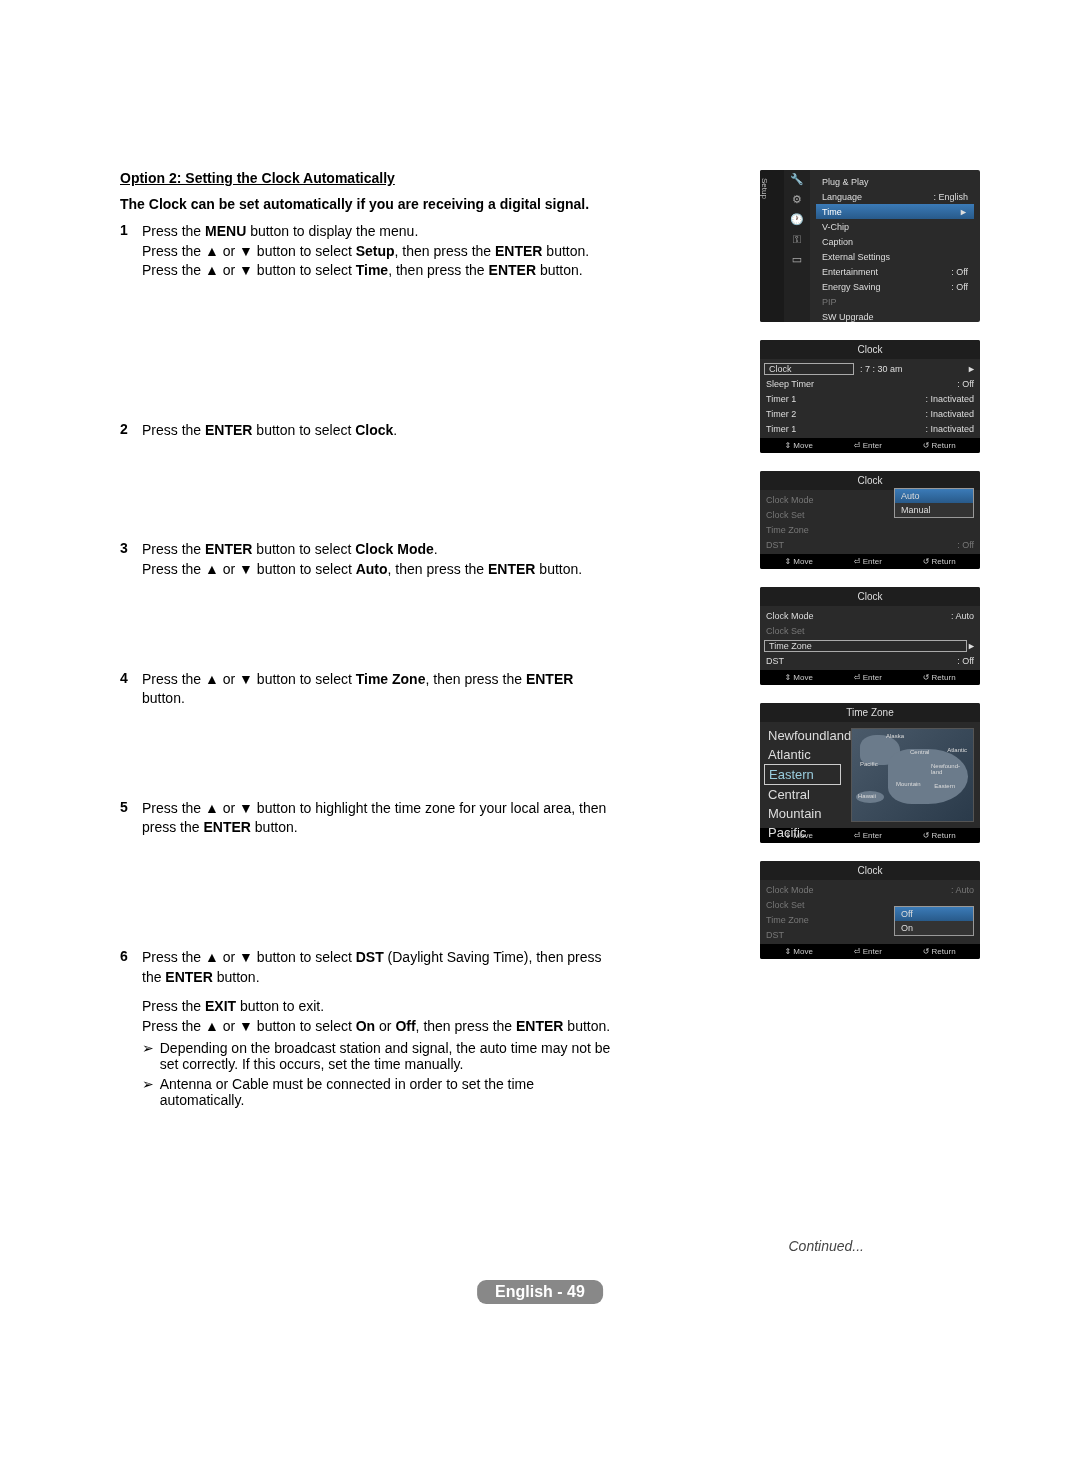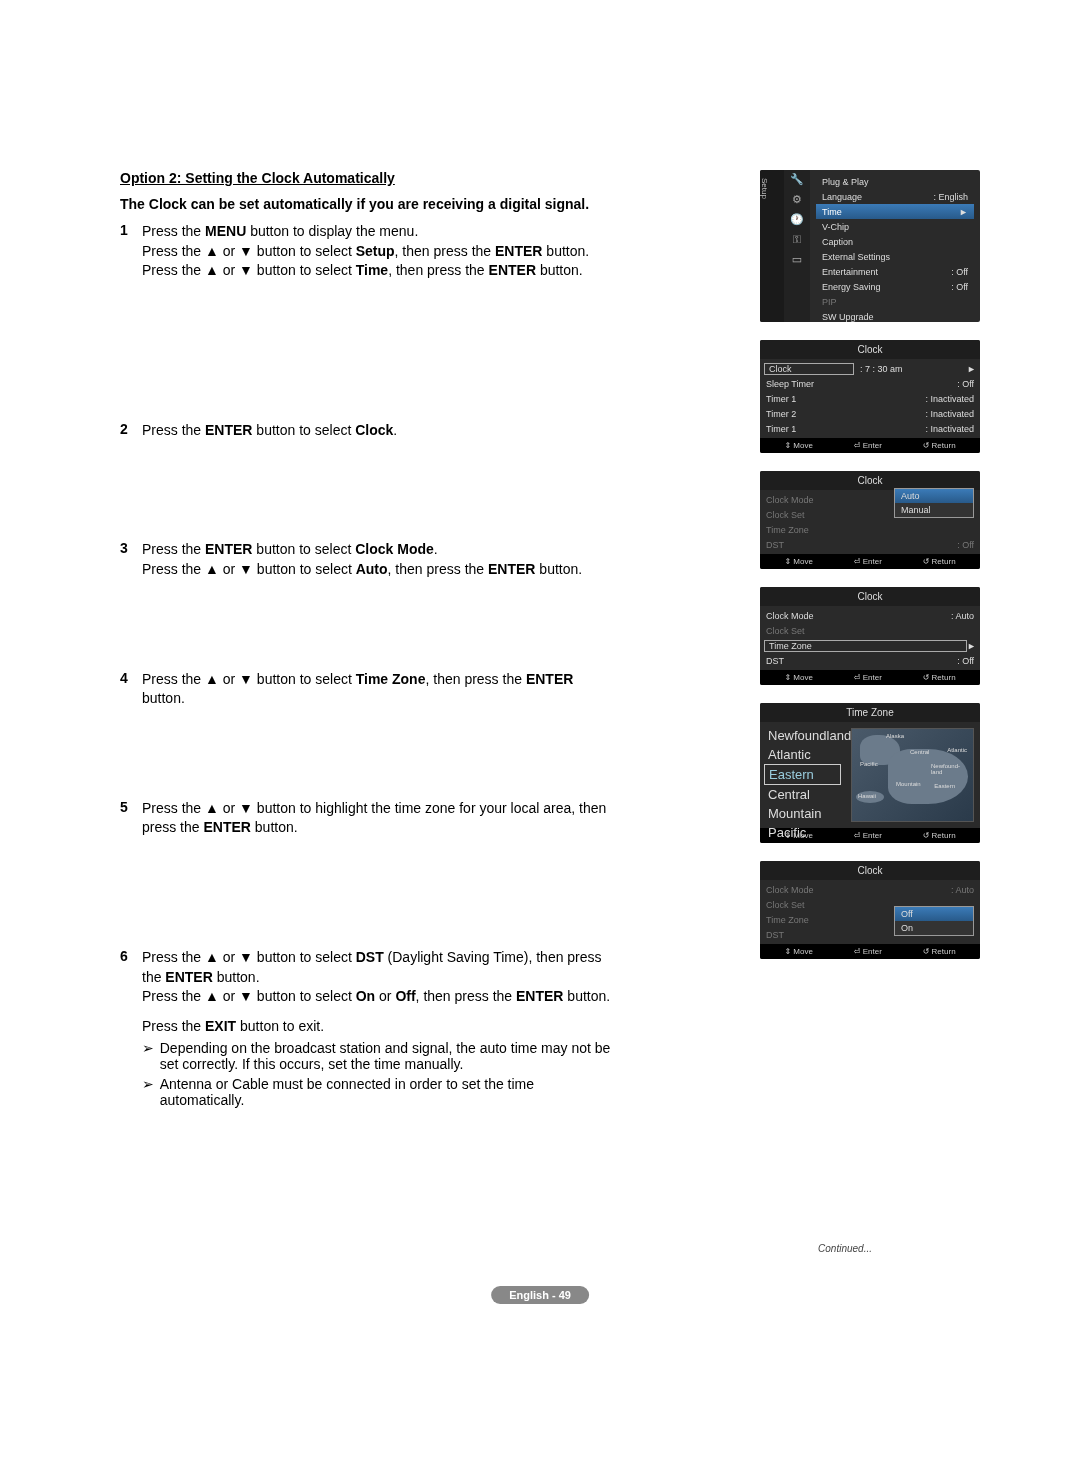--- a/index.html
+++ b/index.html
@@ -141,34 +141,34 @@
     background: linear-gradient(135deg,#4a5a6a,#2a3a4a);
     overflow:hidden;
   }
   .tz-map .lbl { position:absolute; font-size:6px; color:#ddd; }
   .tz-map .land {
     position:absolute; background:#6b7b8b; border-radius:40% 50% 40% 30%;
   }
 
   .continued {
     position: absolute;
-    right: 208px;
+    right: 216px;
     bottom: 220px;
     font-style: italic;
-    font-size: 10px;
+    font-size: 14px;
     color: #444;
   }
   .pagenum {
     position: absolute;
     left: 50%;
     transform: translateX(-50%);
     bottom: 170px;
     background: #888;
     color: #fff;
-    font-size: 11px;
+    font-size: 16px;
     padding: 3px 18px;
     border-radius: 9px;
     font-weight: bold;
   }
   .clear { clear: both; }
 </style>
 </head>
 <body>
 
 <div class="page">
@@ -222,22 +222,22 @@
           <span>Press the ▲ or ▼ button to highlight the time zone for your local area, then press the </span><b>ENTER</b><span> button.</span>
         </div>
       </div>
     </div>
 
     <div class="block">
       <div class="step">
         <div class="stepnum">6</div>
         <div class="steptxt">
           <div><span>Press the ▲ or ▼ button to select </span><b>DST</b><span> (Daylight Saving Time), then press the </span><b>ENTER</b><span> button.</span></div>
+          <div style="margin-top:10px;"><span>Press the </span><b>EXIT</b><span> button to exit.</span></div>
           <div><span>Press the ▲ or ▼ button to select </span><b>On</b><span> or </span><b>Off</b><span>, then press the </span><b>ENTER</b><span> button.</span></div>
-          <div style="margin-top:10px;"><span>Press the </span><b>EXIT</b><span> button to exit.</span></div>
         </div>
       </div>
       <div class="note">
         <span class="arrow">➢</span>
         <span>Depending on the broadcast station and signal, the auto time may not be set correctly. If this occurs, set the time manually.</span>
       </div>
       <div class="note">
         <span class="arrow">➢</span>
         <span>Antenna or Cable must be connected in order to set the time automatically.</span>
       </div>

